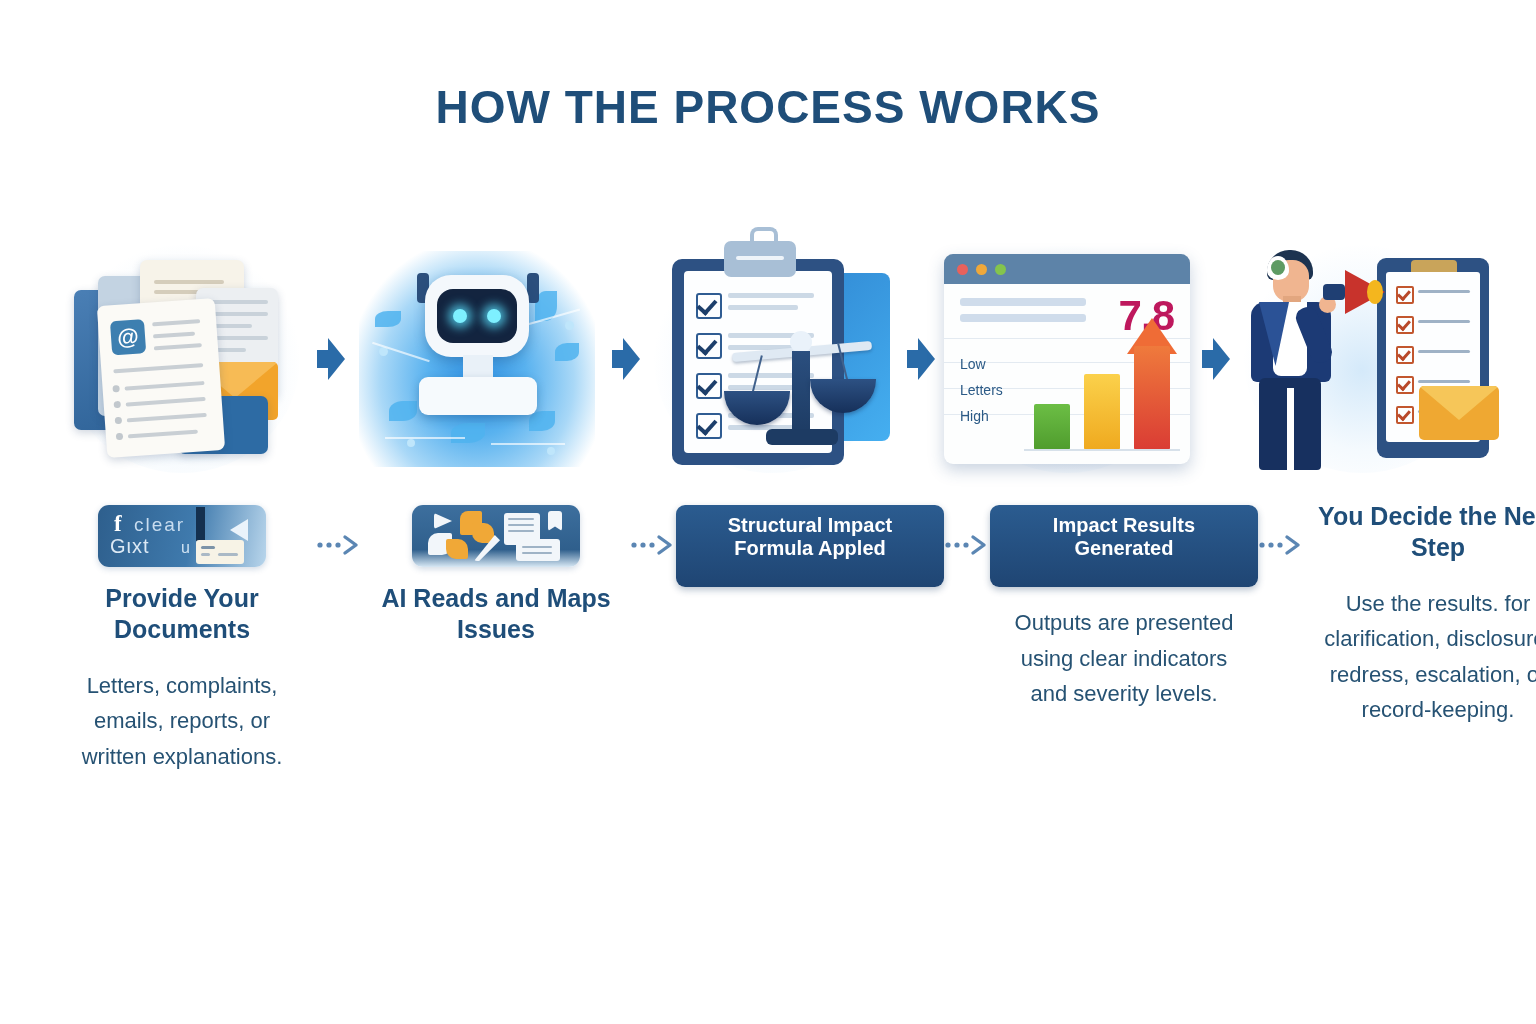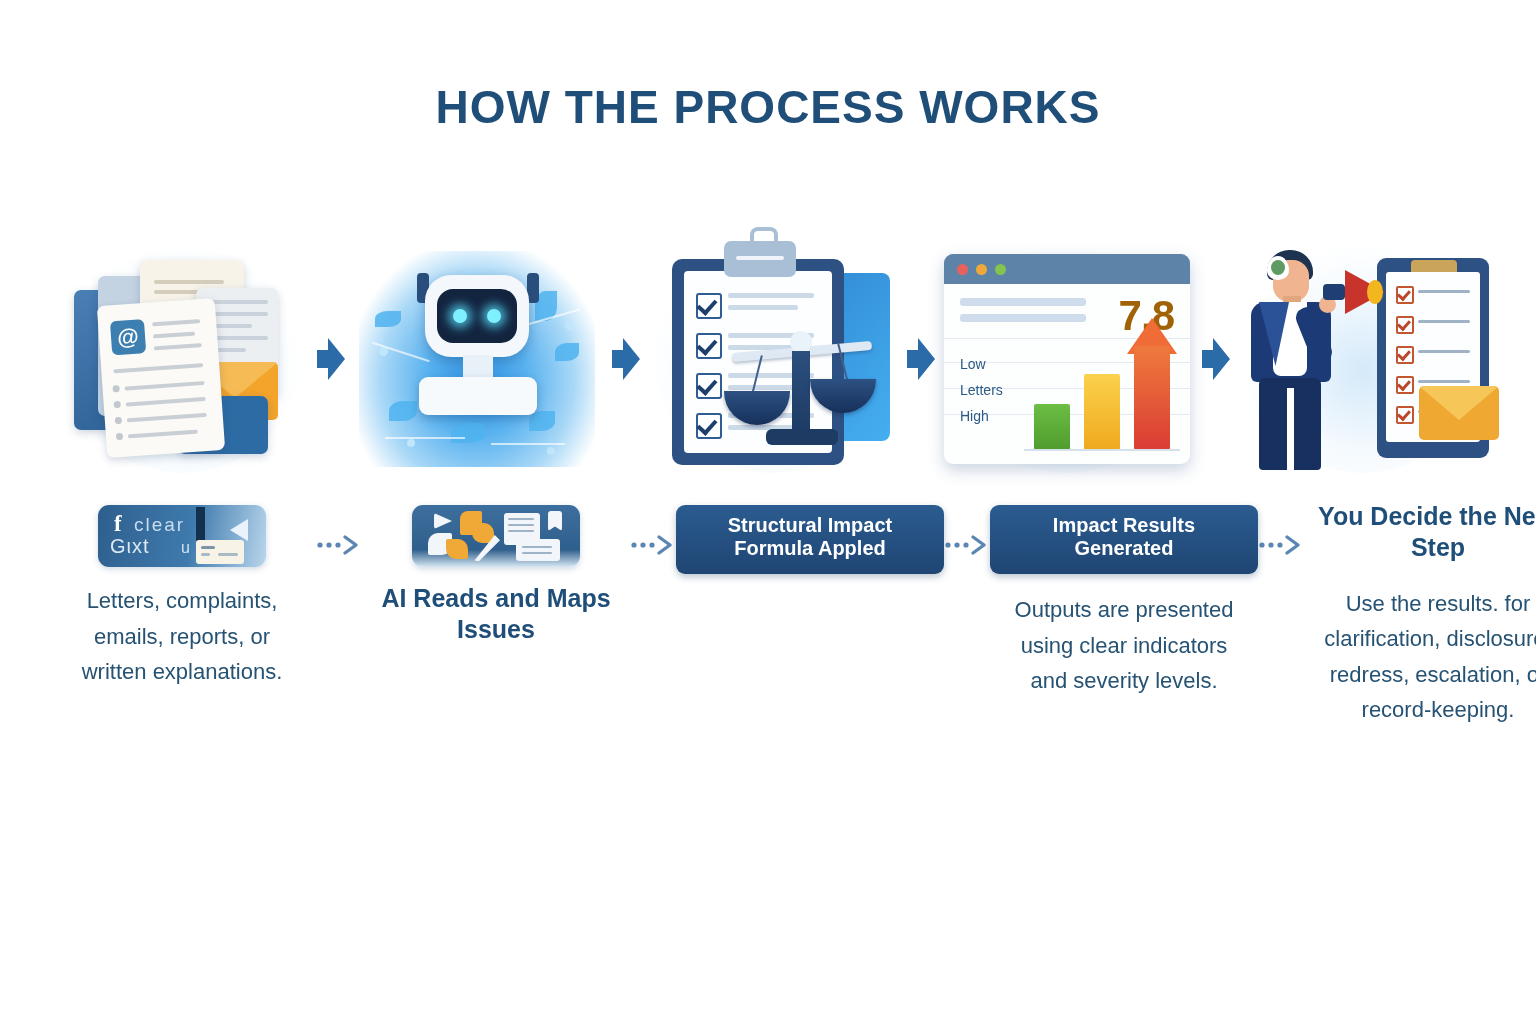--- a/index.html
+++ b/index.html
@@ -106,21 +106,21 @@
     background:linear-gradient(180deg,#2d5183,#16305a);box-shadow:0 2px 4px rgba(20,40,80,.4);}
   .pan.l{left:-2px;top:78px;} .pan.r{left:84px;top:66px;}
   .hang{position:absolute;width:2px;background:#41618c;}
   
   .win{position:relative;width:246px;height:210px;background:#fdfefe;border-radius:9px;
       box-shadow:0 6px 16px rgba(40,80,130,.25);overflow:hidden;}
   .win-bar{height:30px;background:#5d83a8;display:flex;align-items:center;padding-left:13px;gap:8px;}
   .dot{width:11px;height:11px;border-radius:50%;}
   .win-body{position:relative;height:180px;padding:14px 16px;box-sizing:border-box;}
   .skel{height:8px;background:#cfdceb;border-radius:3px;margin-bottom:8px;}
-  .score{position:absolute;right:16px;top:8px;font-size:42px;font-weight:bold;color:#a16207;
+  .score{position:absolute;right:16px;top:8px;font-size:42px;font-weight:bold;color:#be185d;
      font-family:"Liberation Sans",sans-serif;letter-spacing:-1px;}
   .hline{position:absolute;left:0;width:100%;height:1px;background:#e3eaf1;}
   .sev{position:absolute;left:16px;font-size:14px;color:#2b5a86;}
   .bar{position:absolute;bottom:14px;border-radius:2px;}
   .b1{left:90px;width:36px;height:46px;background:linear-gradient(180deg,#6cbe45,#4f9c2d);}
   .b2{left:140px;width:36px;height:76px;background:linear-gradient(180deg,#fbd14b,#efa91f);}
   .b3{left:190px;width:36px;height:104px;background:linear-gradient(180deg,#ef7a3c,#da3c34);}
   .uparrow{position:absolute;left:183px;bottom:110px;width:0;height:0;
     border-left:25px solid transparent;border-right:25px solid transparent;border-bottom:36px solid #ef6c36;}
   .baseline{position:absolute;left:80px;bottom:13px;width:156px;height:2px;background:#d7e1ea;}
@@ -175,21 +175,21 @@
   .thumb-1 .t-tri{position:absolute;right:18px;top:14px;width:0;height:0;
     border-top:11px solid transparent;border-bottom:11px solid transparent;border-right:18px solid #eaf3fb;}
   .thumb-1 .t-card{position:absolute;right:22px;bottom:3px;width:48px;height:24px;background:#f7f3e6;border-radius:3px;}
   .thumb-1 .t-card i{position:absolute;left:5px;height:3px;background:#7c93a8;border-radius:2px;}
   .thumb-2{background:linear-gradient(180deg,#3d6f9e 0%,#2f5f8c 72%,#d8e8f4 100%);}
   .sh{position:absolute;border-radius:3px;}
   .sh-w{background:#f2f6fa;} .sh-o{background:#f0a837;}
   .badge{
     display:inline-block;background:linear-gradient(180deg,#2b5c90,#1f4573);
     color:#ffffff;font-weight:bold;font-size:20px;line-height:1.15;
-    padding:9px 16px 14px;border-radius:9px;margin-bottom:18px;
+    padding:9px 16px 27px;border-radius:9px;margin-bottom:18px;
     box-shadow:0 3px 7px rgba(25,60,100,.3);
   }
   .step-title{
     color:#1f4e79;font-size:25px;font-weight:bold;line-height:1.25;
     margin-bottom:22px;
   }
   .step-title.tight{margin-top:-4px;}
   .step-body{
     color:#265273;font-size:22px;line-height:1.62;
     font-family:"Liberation Sans", sans-serif;
@@ -396,20 +396,21 @@
       <span class="t-gixt">Gιxt</span>
       <span class="t-u">u</span>
       <span class="t-bar"></span>
       <span class="t-tri"></span>
       <span class="t-card">
         <i style="top:6px;width:14px"></i>
           <i style="top:13px;width:9px;background:#aab9c6"></i>
           <i style="top:13px;left:22px;width:20px;background:#aab9c6"></i>
       </span>
     </div>
+    <div class="step-title">Provide Your Documents</div>
     <div class="step-body narrow">Letters, complaints, emails, reports, or written explanations.</div>
   </div>
 
   <div class="conn">
     <svg width="46" height="24" viewBox="0 0 46 24">
       <circle cx="4" cy="12" r="2.6" fill="#5b86b3"></circle>
       <circle cx="13" cy="12" r="2.6" fill="#5b86b3"></circle>
       <circle cx="22" cy="12" r="2.6" fill="#5b86b3"></circle>
       <path d="M29 4 L40 12 L29 20" fill="none" stroke="#5b86b3" stroke-width="3.4" stroke-linecap="round" stroke-linejoin="round"></path>
     </svg>

